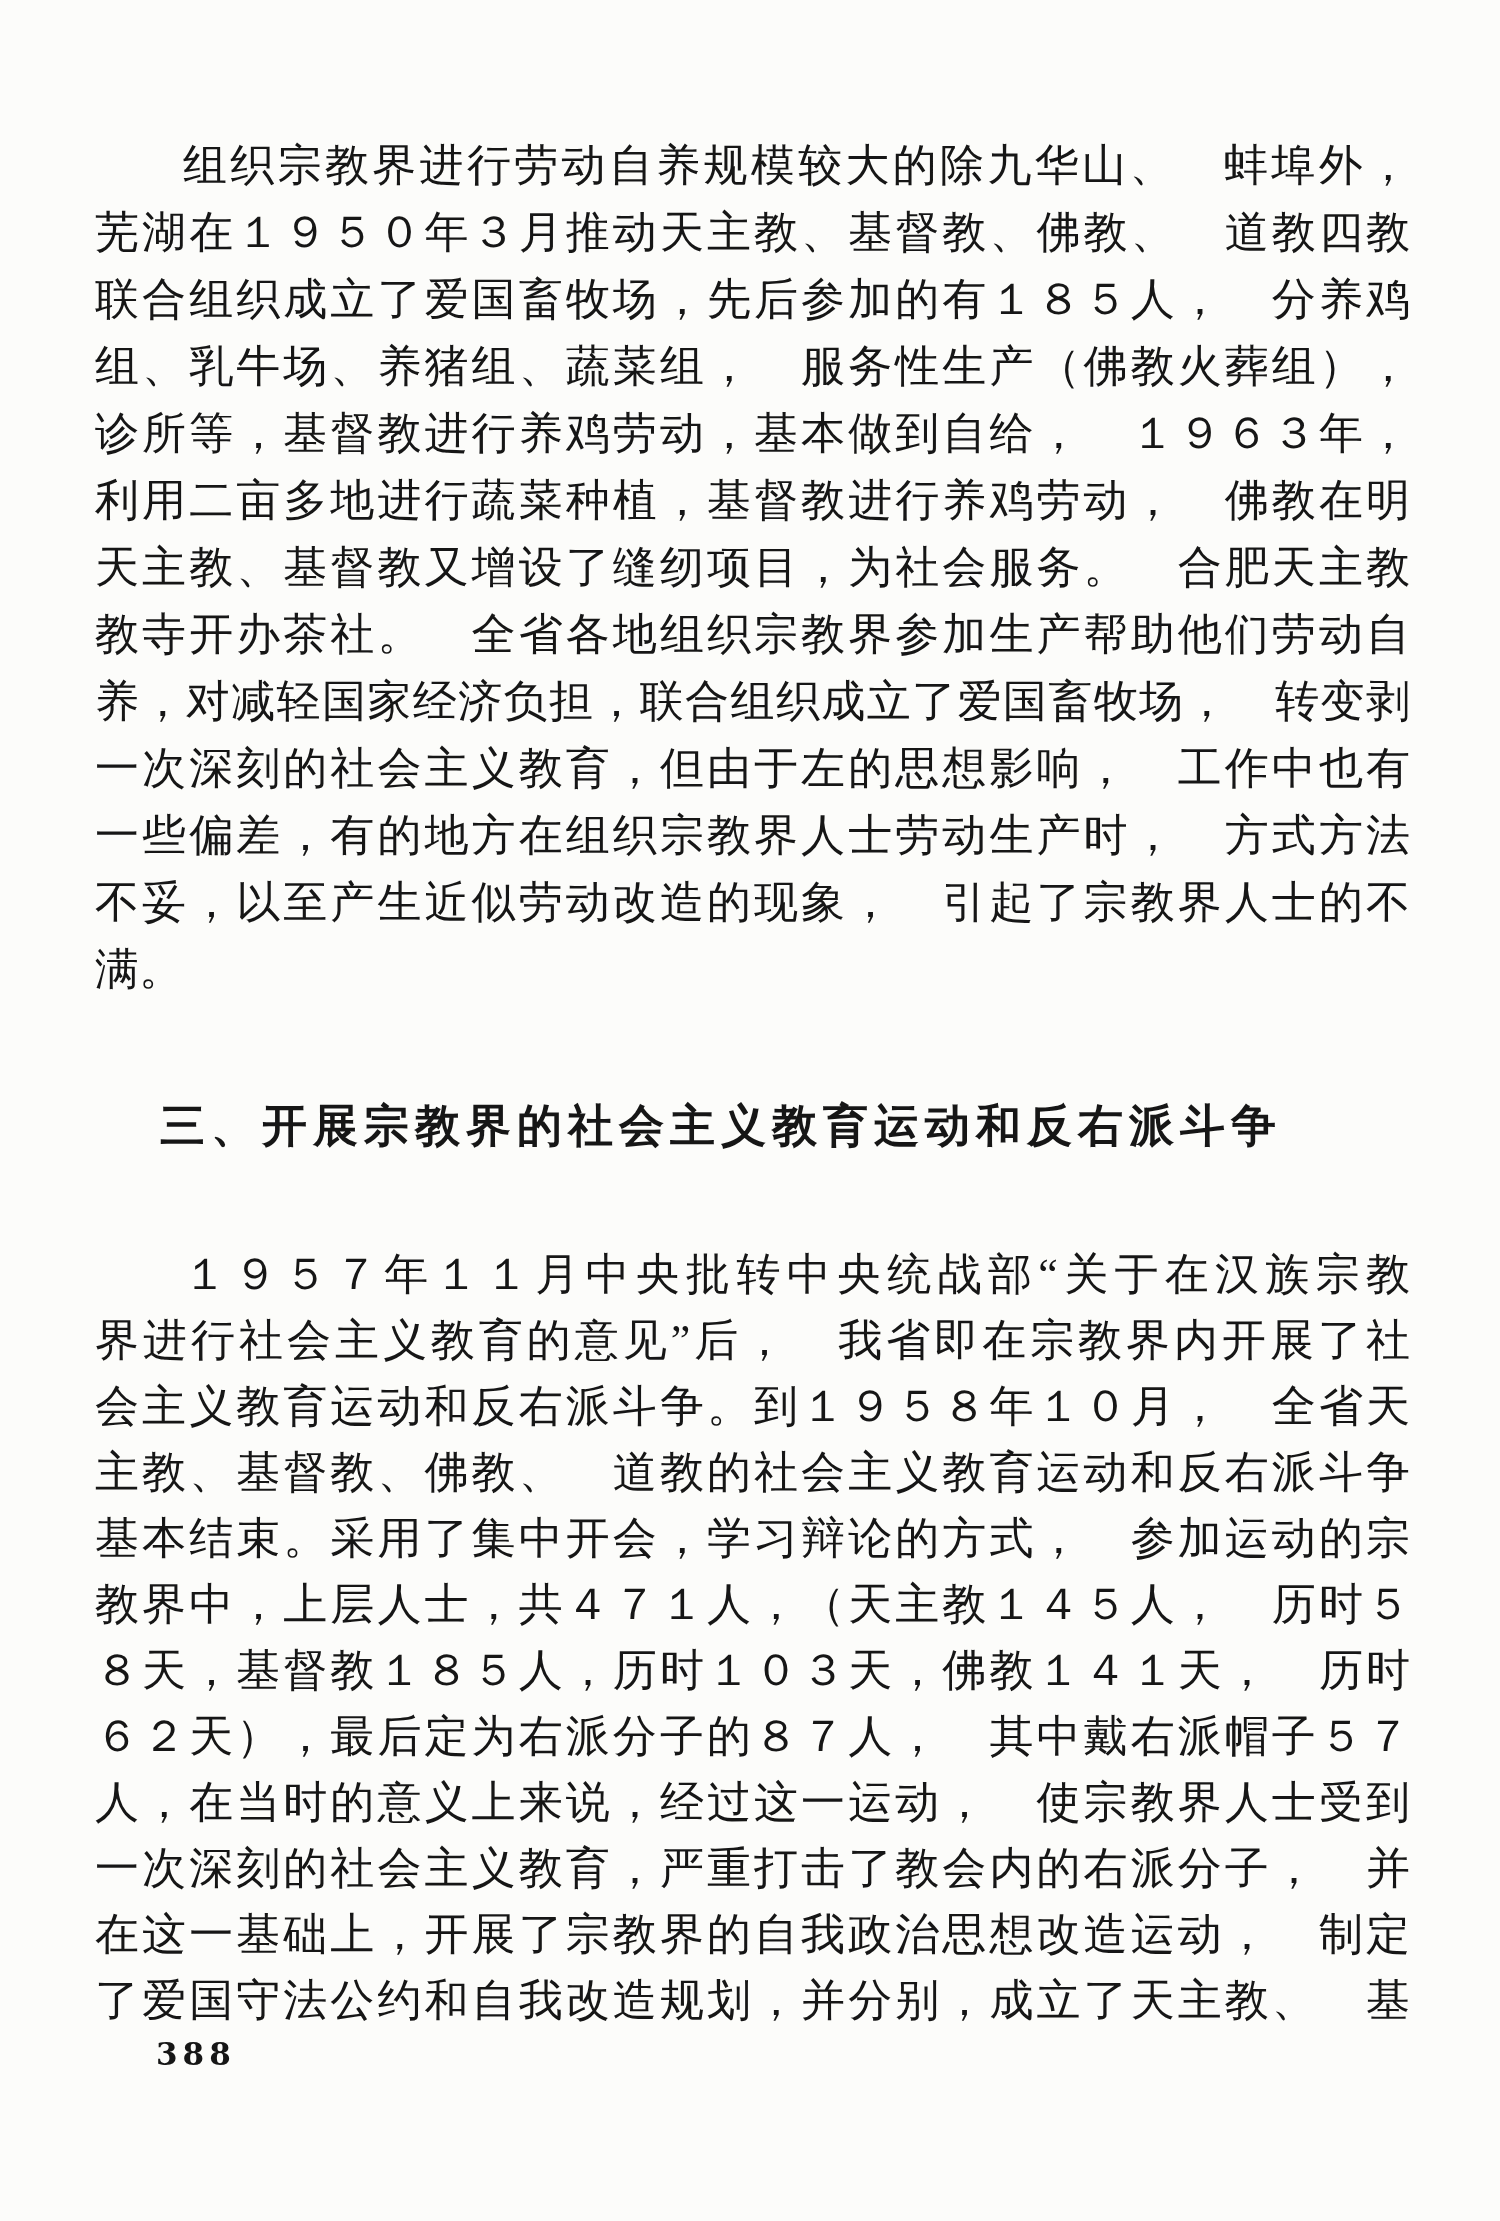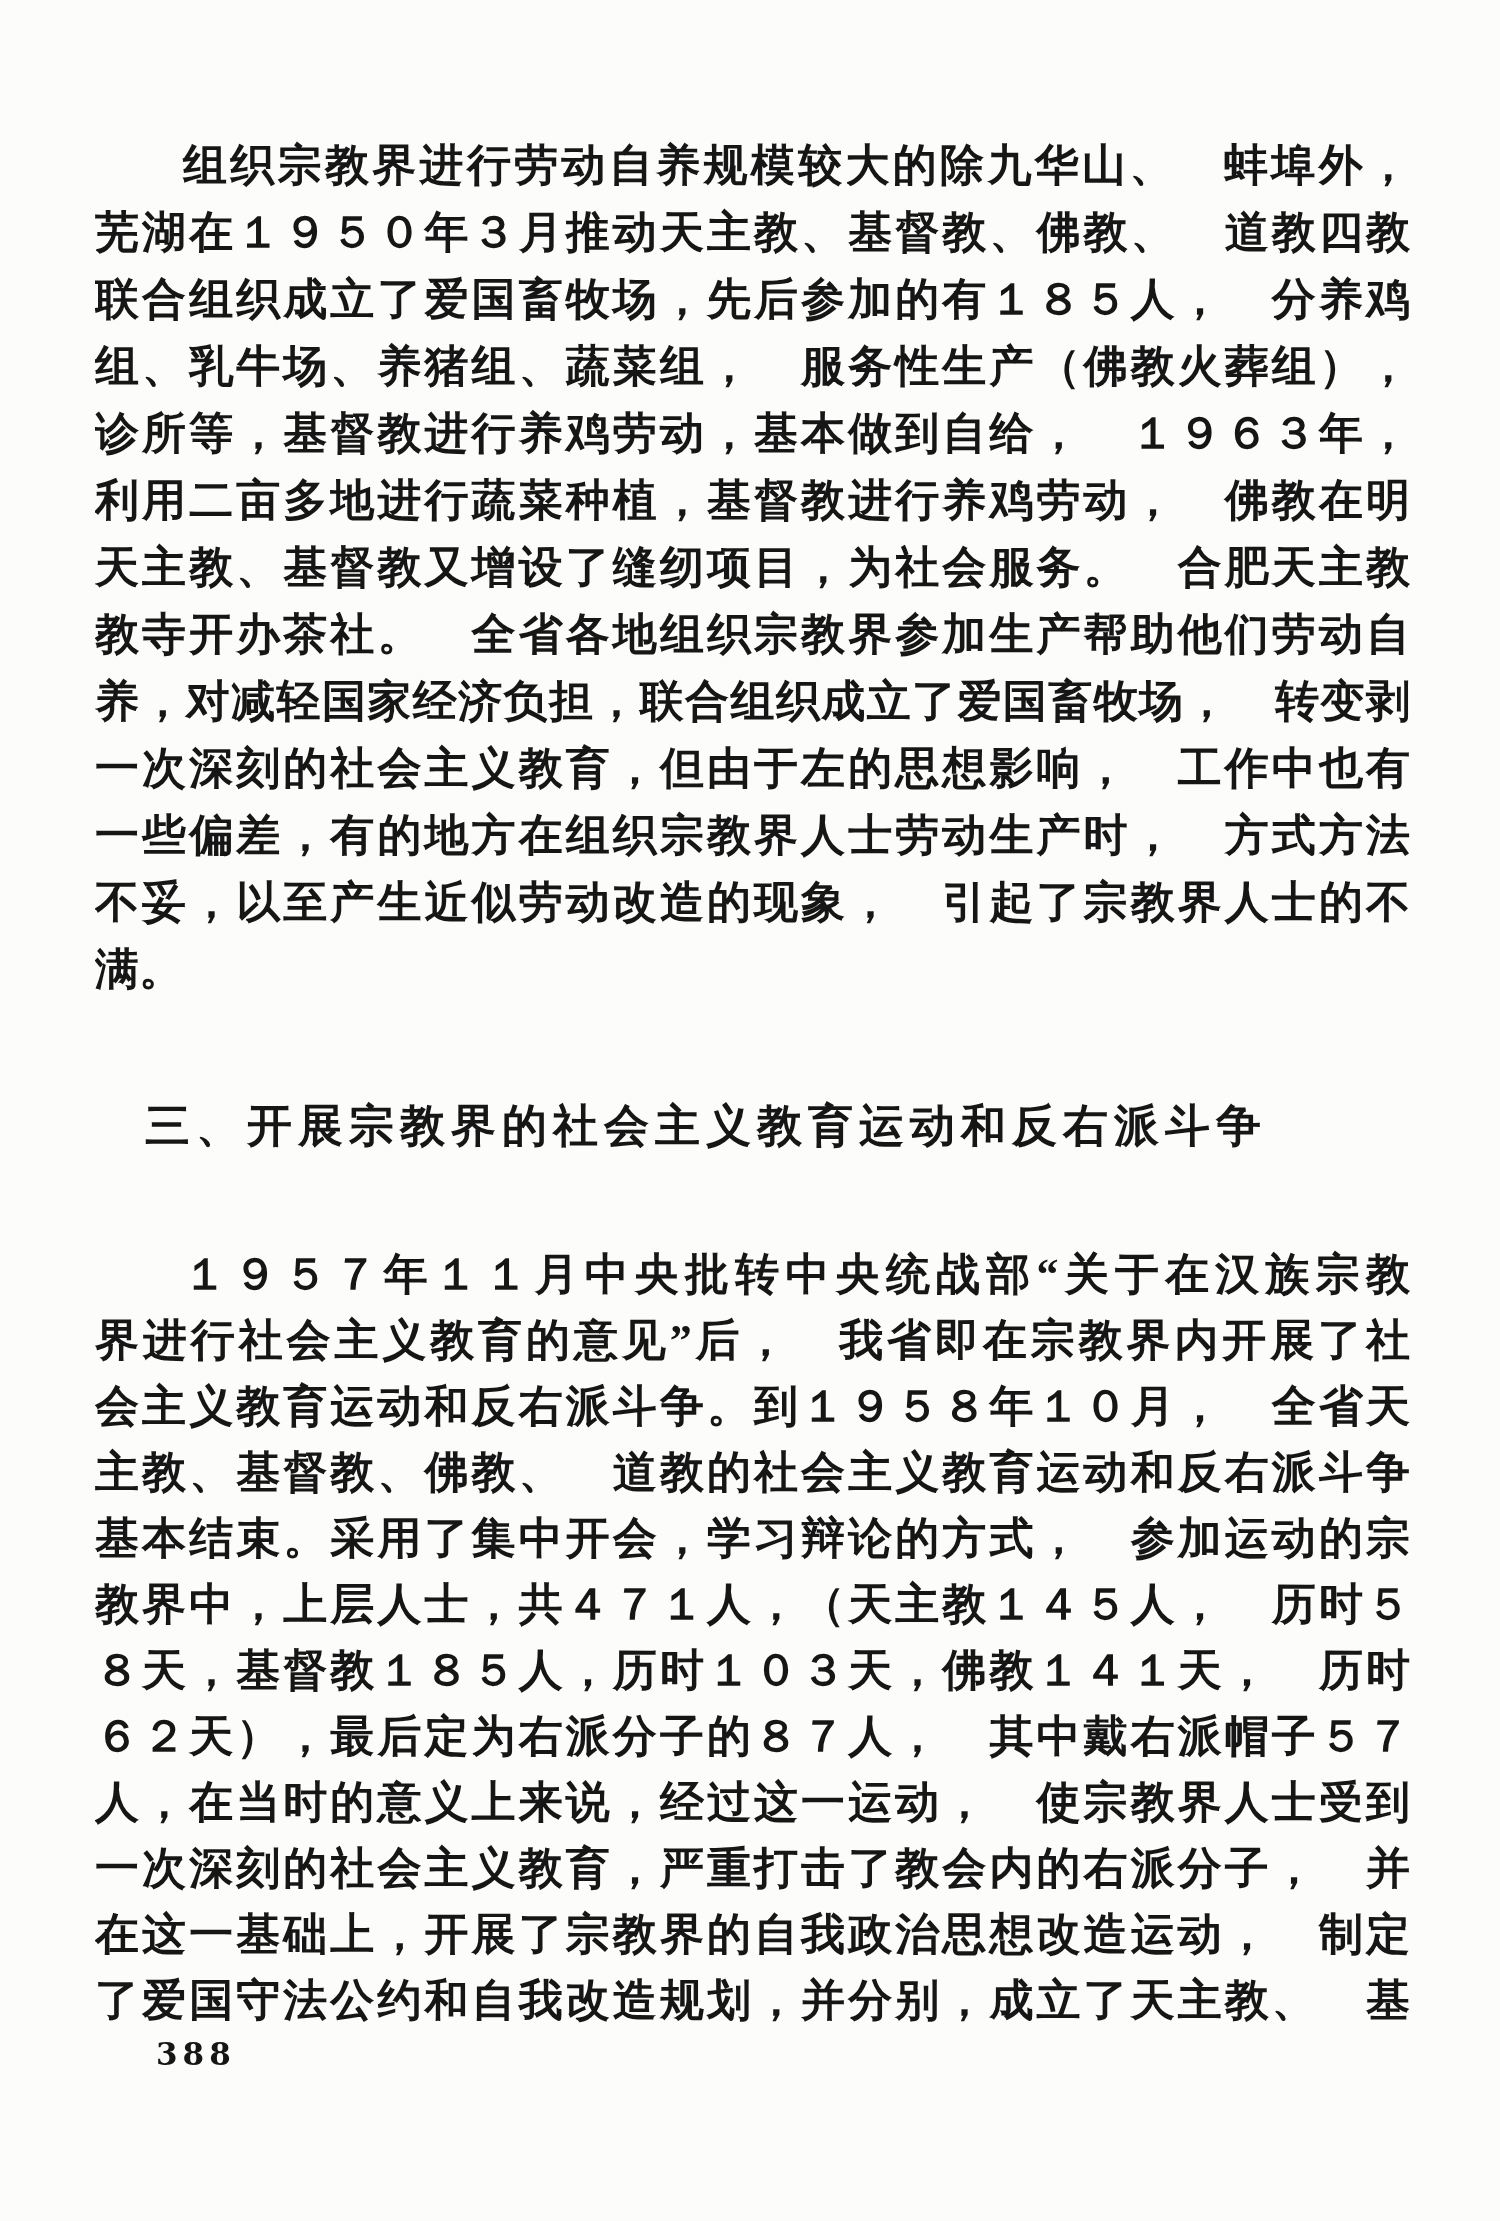--- a/index.html
+++ b/index.html
@@ -15,21 +15,21 @@
     background: #fcfcfa;
     color: #161616;
     font-family: "Liberation Serif", "DejaVu Serif", serif;
     overflow: hidden;
   }
   .para {
     position: absolute;
     left: 95px;
     width: 1315px;
     font-size: 44px;
-    font-weight: 700;
+    font-weight: 400;
   }
   .para .line {
     line-height: 67px;
     height: 67px;
     text-align: justify;
     text-align-last: justify;
     overflow: hidden;
   }
   .para.p2 .line {
     line-height: 66px;
@@ -39,21 +39,21 @@
     text-indent: 88px;
   }
   .para .line.short {
     text-align: left;
     text-align-last: left;
   }
   .para1 { top: 132px; }
   .para2 { top: 1242px; }
   .section-heading {
     position: absolute;
-    left: 145px;
+    left: 160px;
     top: 1096px;
     font-size: 45px;
     font-weight: 700;
     letter-spacing: 6px;
     white-space: nowrap;
   }
   .page-number {
     position: absolute;
     left: 156px;
     top: 2036px;

